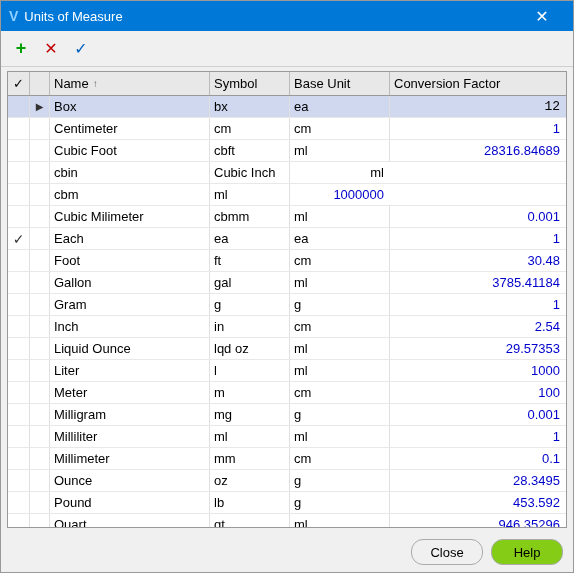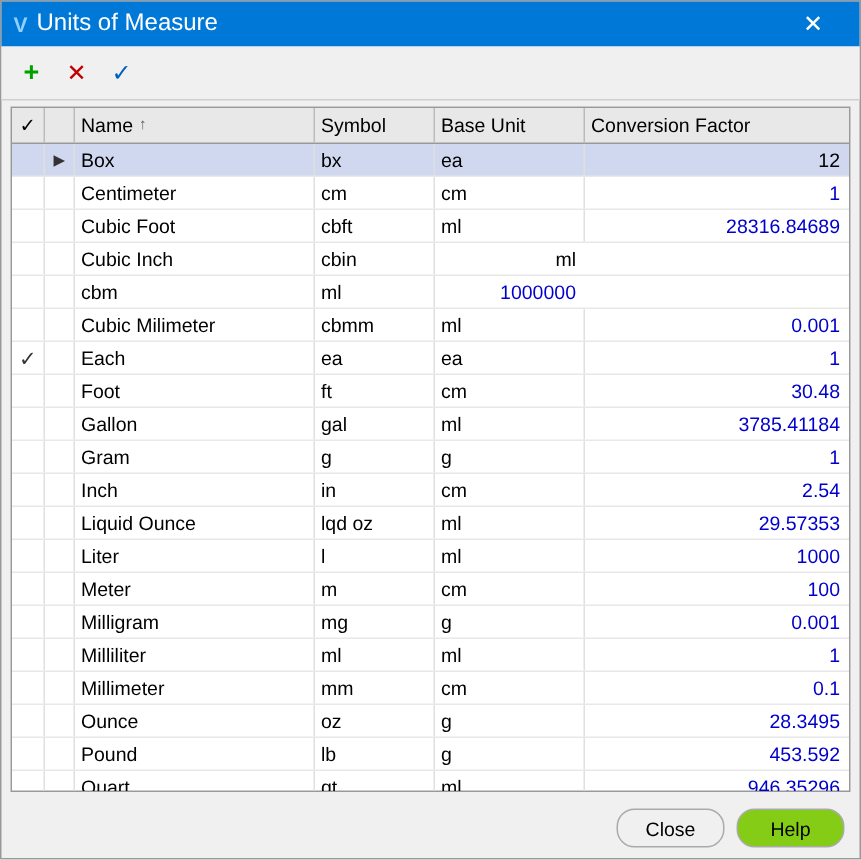--- a/index.html
+++ b/index.html
@@ -31,21 +31,21 @@
       padding: 0 8px;
       justify-content: space-between;
       flex-shrink: 0;
     }
     .title-bar-left {
       display: flex;
       align-items: center;
       gap: 6px;
     }
     .title-bar-title {
-      font-size: 16px;
+      font-size: 13px;
     }
     .title-bar-close {
       width: 46px;
       height: 30px;
       background: transparent;
       border: none;
       color: white;
       font-size: 16px;
       cursor: pointer;
       display: flex;
@@ -124,21 +124,21 @@
       border-right: 1px solid #e0e0e0;
       white-space: nowrap;
       overflow: hidden;
       display: flex;
       align-items: center;
     }
     .td:last-child { border-right: none; justify-content: flex-end; padding-right: 6px; }
     .td-check { justify-content: center; color: #333; font-size: 14px; }
     .td-arrow { justify-content: center; color: #333; font-size: 10px; }
     .td-number { justify-content: flex-end; color: #0000cc; }
-    .td-number-black { justify-content: flex-end; }
+    .td-number-black { justify-content: flex-end; font-family: Liberation Mono, monospace; }
     .footer {
       height: 40px;
       display: flex;
       align-items: center;
       justify-content: flex-end;
       padding: 0 10px;
       gap: 8px;
       flex-shrink: 0;
     }
     .footer-btn {
@@ -209,22 +209,22 @@
           <div class="td td-check"></div>
           <div class="td td-arrow"></div>
           <div class="td">Cubic Foot</div>
           <div class="td">cbft</div>
           <div class="td">ml</div>
           <div class="td td-number">28316.84689</div>
         </div>
         <div class="table-row">
           <div class="td td-check"></div>
           <div class="td td-arrow"></div>
+          <div class="td">cbin</div>
           <div class="td">Cubic Inch</div>
-          <div class="td">cbin</div>
           <div class="td">ml</div>
         </div>
         <div class="table-row">
           <div class="td td-check"></div>
           <div class="td td-arrow"></div>
           <div class="td">cbm</div>
           <div class="td">ml</div>
           <div class="td td-number">1000000</div>
         </div>
         <div class="table-row">

